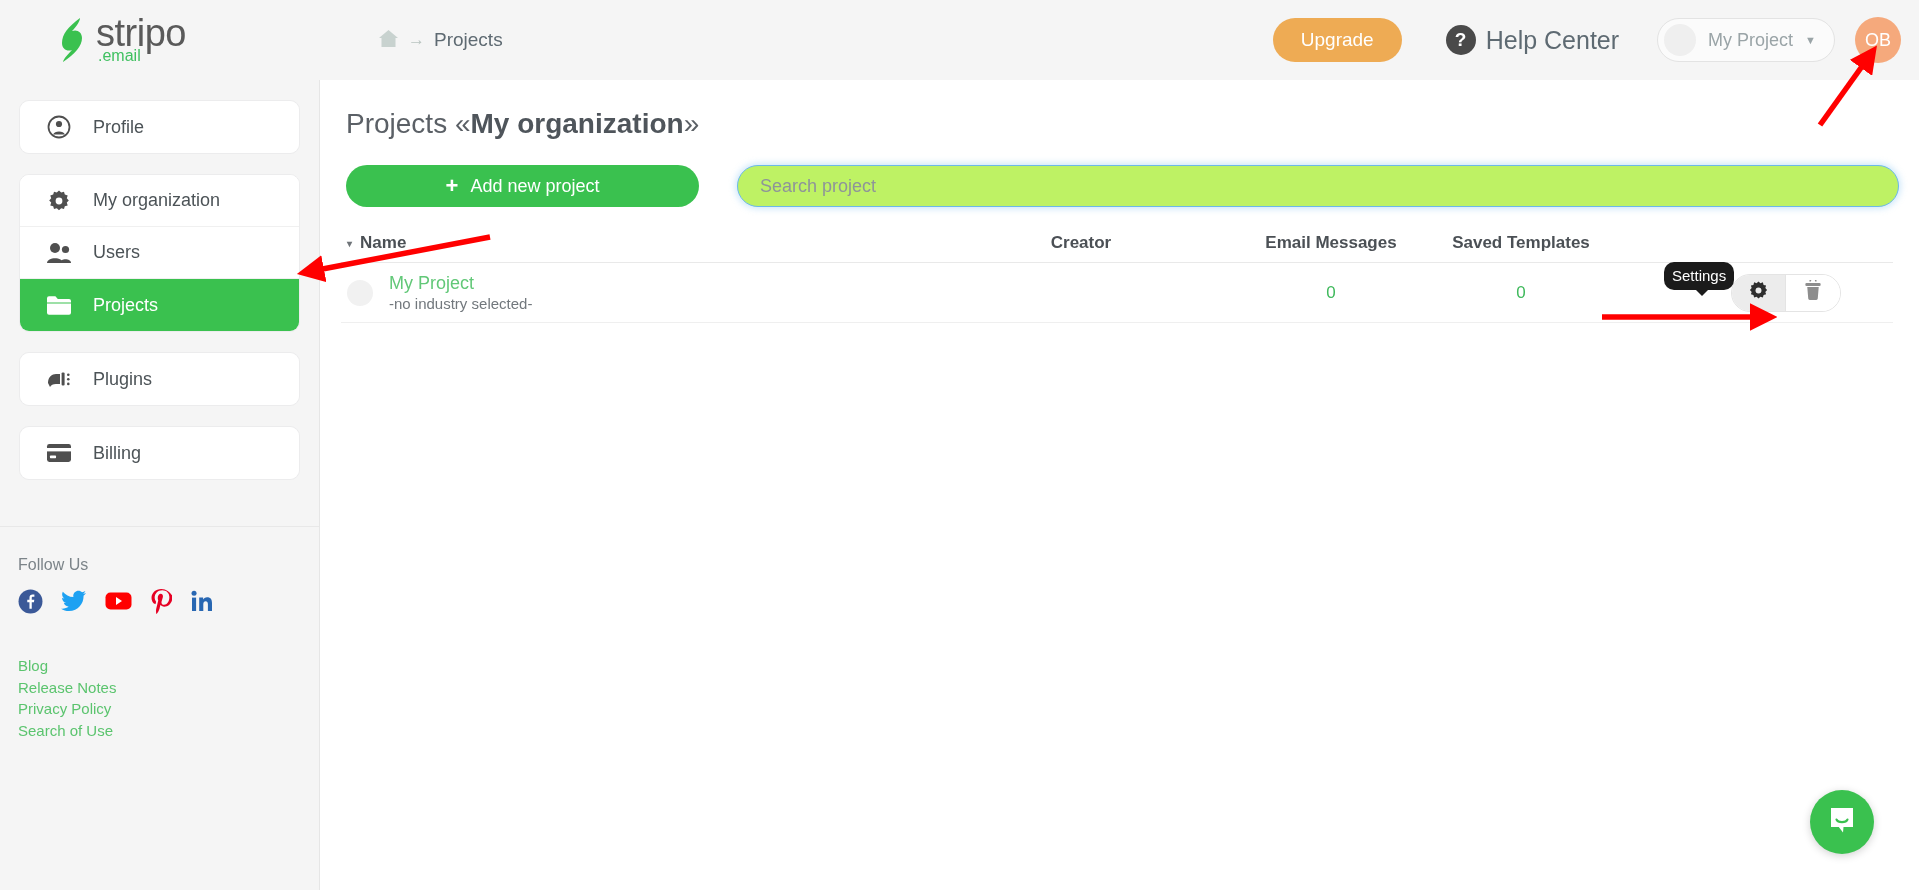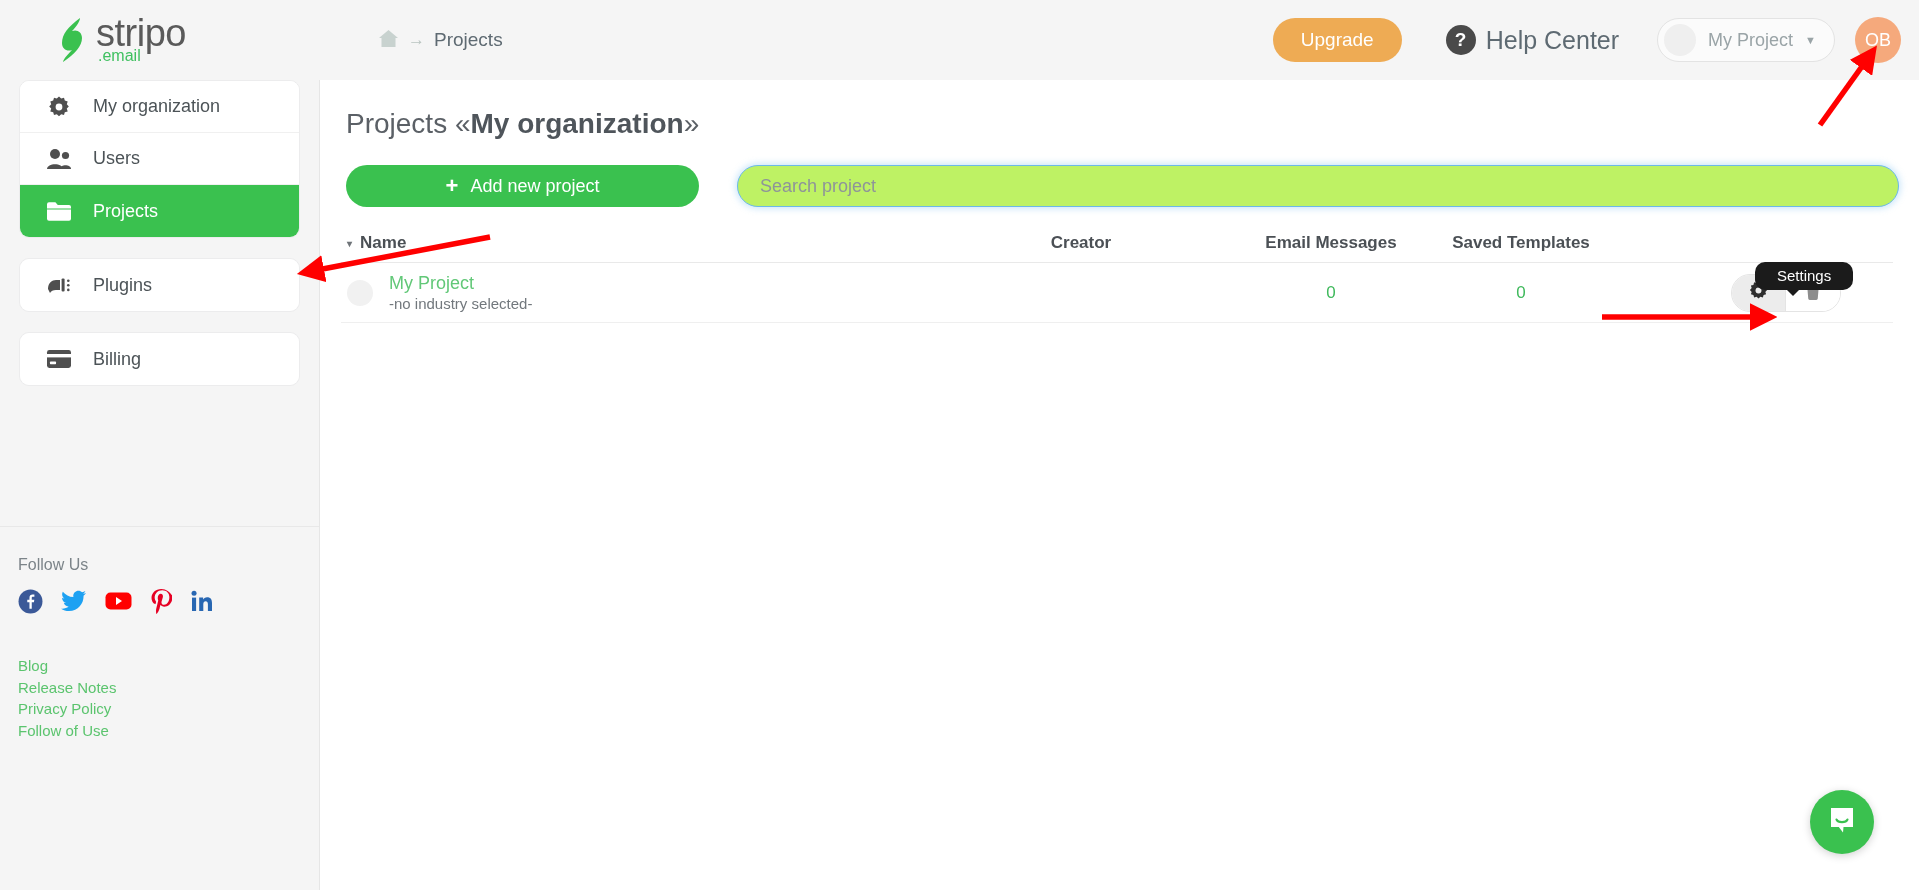--- a/index.html
+++ b/index.html
@@ -186,23 +186,23 @@
     overflow: hidden; height: 38px; background: #fff;
   }
   .act-btn {
     width: 54px; height: 100%;
     display: flex; align-items: center; justify-content: center;
     cursor: pointer; background: #fff;
   }
   .act-btn.hovered { background: #ececec; border-right: 1px solid #e4e4e4; }
 
   .tooltip {
-    position: absolute; left: 1755px; top: 262px;
+    position: absolute; left: 1664px; top: 262px;
     background: #1b1b1b; color: #fff; font-size: 15px;
-    padding: 5px 22px 6px; border-radius: 10px; white-space: nowrap;
+    padding: 5px 8px 6px; border-radius: 10px; white-space: nowrap;
   }
   .tooltip::after {
     content: ""; position: absolute; left: 31px; bottom: -6px;
     border-left: 7px solid transparent; border-right: 7px solid transparent;
     border-top: 7px solid #1b1b1b;
   }
 
   .chat-bubble {
     position: absolute; left: 1810px; top: 790px;
     width: 64px; height: 64px; border-radius: 50%;
@@ -253,20 +253,32 @@
         <span class="pp-label">My Project</span>
         <span class="pp-caret">▼</span>
       </div>
 
       <div class="avatar">OB</div>
     </div>
   </div>
 
   <div class="sidebar">
 
+    <div class="nav-group first">
+      <div class="nav-item">
+        <span class="nav-ico">
+          <svg width="24" height="24" viewBox="0 0 24 24">
+              <circle cx="12" cy="12" r="10.5" fill="none" stroke="#4f4f4f" stroke-width="1.8"></circle>
+              <circle cx="12" cy="9" r="3.1" fill="#4f4f4f"></circle>
+              <path d="M6.2 19.5 C7 15.5 17 15.5 17.8 19.5 Z" fill="#4f4f4f"></path>
+            </svg>
+        </span>
+        <span class="nav-label">Profile</span>
+      </div>
+    </div>
 
     <div class="nav-group">
       <div class="nav-item">
         <span class="nav-ico">
           <svg width="24" height="24" viewBox="0 0 24 24">
               <path d="M12 1.6 l2.2 2.0 2.8-0.9 0.8 2.9 2.9 0.8 -0.9 2.8 2.0 2.2 -2.0 2.2 0.9 2.8 -2.9 0.8 -0.8 2.9 -2.8-0.9 -2.2 2.0 -2.2-2.0 -2.8 0.9 -0.8-2.9 -2.9-0.8 0.9-2.8 -2.0-2.2 2.0-2.2 -0.9-2.8 2.9-0.8 0.8-2.9 2.8 0.9z" fill="#4f4f4f"></path>
               <circle cx="12" cy="12" r="3.4" fill="#fff"></circle>
             </svg>
         </span>
         <span class="nav-label">My organization</span>
@@ -356,21 +368,21 @@
               <path d="M9.2 8.6 h3.9 v1.9 c0.6-1.1 2-2.3 4.1-2.3 3.3 0 4.8 2.1 4.8 5.7 V22 h-4.1 v-6.8 c0-1.9-0.7-3-2.3-3 -1.4 0-2.3 0.95-2.3 3 V22 H9.2 Z" fill="#2867b2"></path>
             </svg>
         </span>
       </div>
     </div>
 
     <div class="footer-links">
       <a class="footer-link">Blog</a>
       <a class="footer-link">Release Notes</a>
       <a class="footer-link">Privacy Policy</a>
-      <a class="footer-link">Follow of Use</a>
+      <a class="footer-link">Search of Use</a>
     </div>
   </div>
 
   <div class="main">
 
     <h1 class="page-title"><span>Projects «</span><b>My organization</b><span>»</span></h1>
 
     <div class="actions-row">
       <button class="add-btn">
         <span class="add-plus">+</span>

